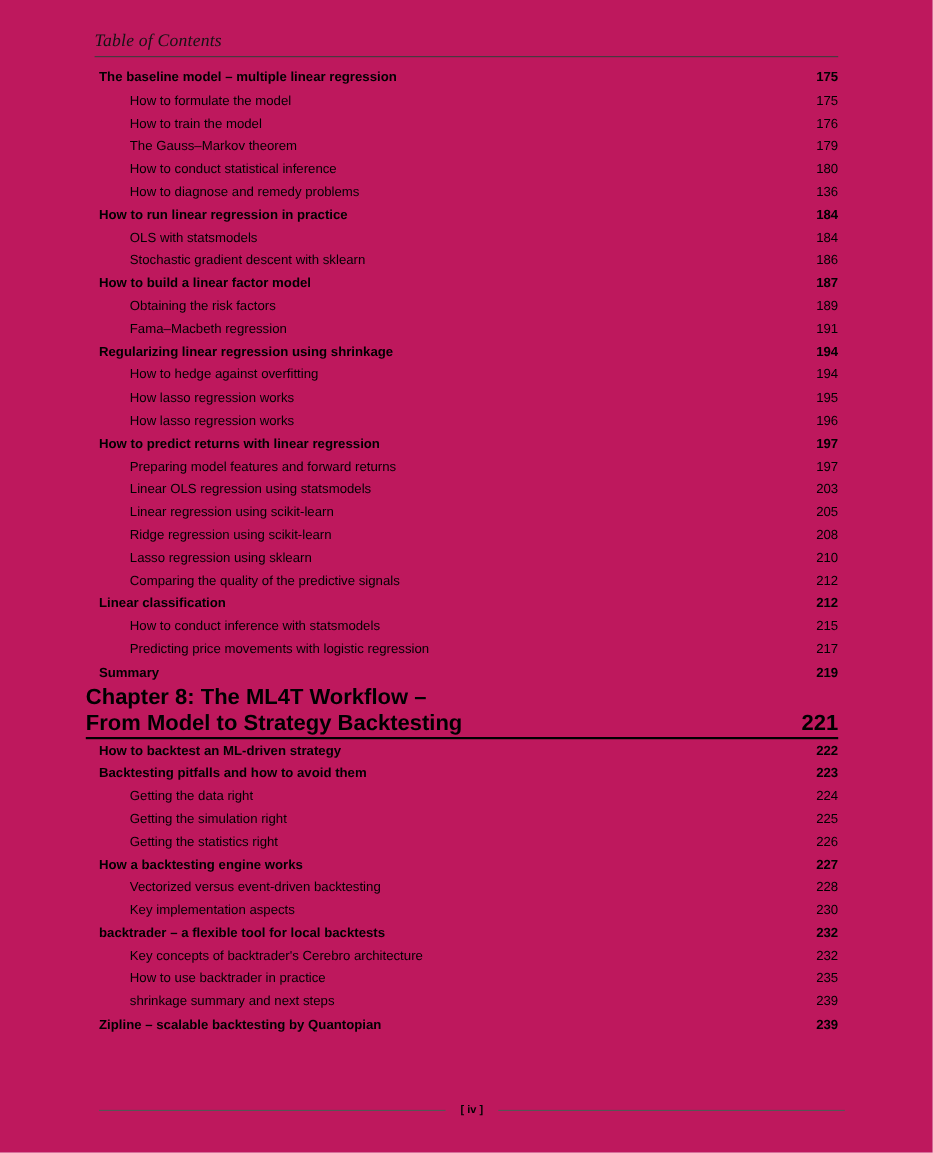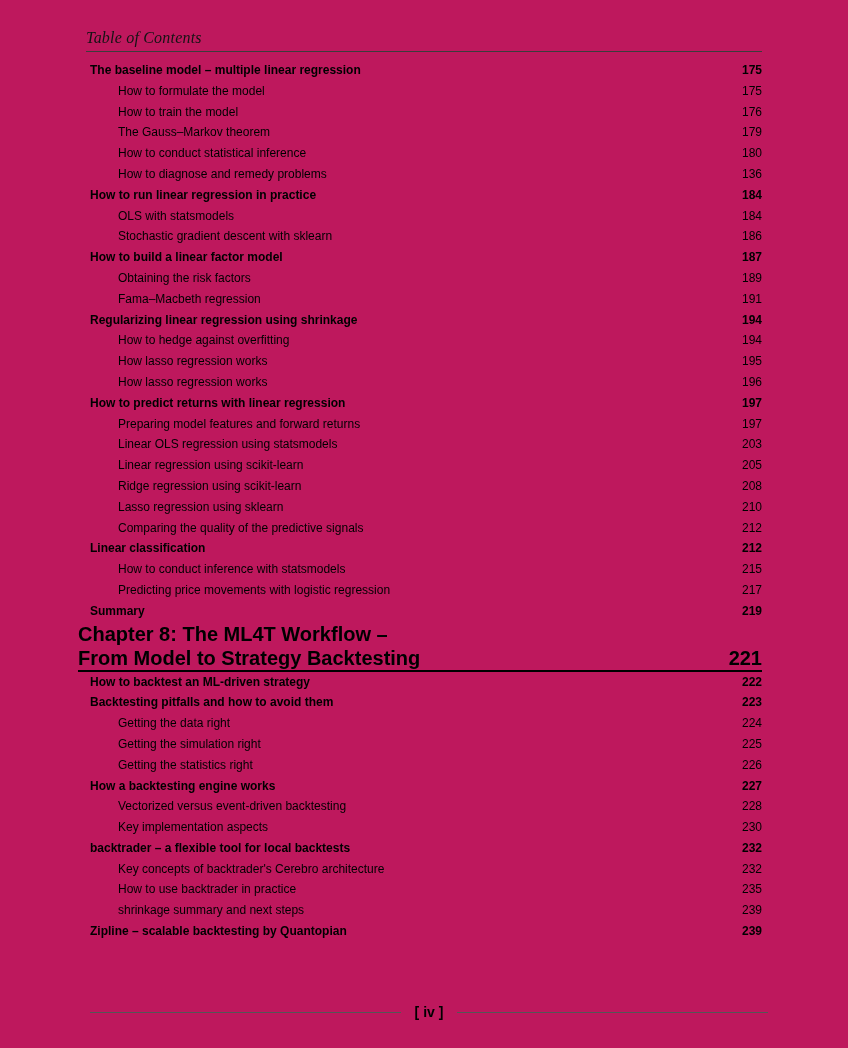--- a/index.html
+++ b/index.html
@@ -67,21 +67,21 @@
   .toc-row.chapter-line2 { border-bottom: 2.5px solid #000000; }
   
   .page-footer {
     position: absolute;
     left: 90px;
     right: 80px;
     top: 1004px;
     display: flex;
     align-items: center;
     font-weight: bold;
-    font-size: 14px;
+    font-size: 10px;
     color: #000000;
   }
   .page-footer .rule {
     flex: 1;
     border-top: 1.5px solid #555555;
     height: 0;
   }
   .page-footer .footer-label {
     margin: 0 14px;
     white-space: pre;

